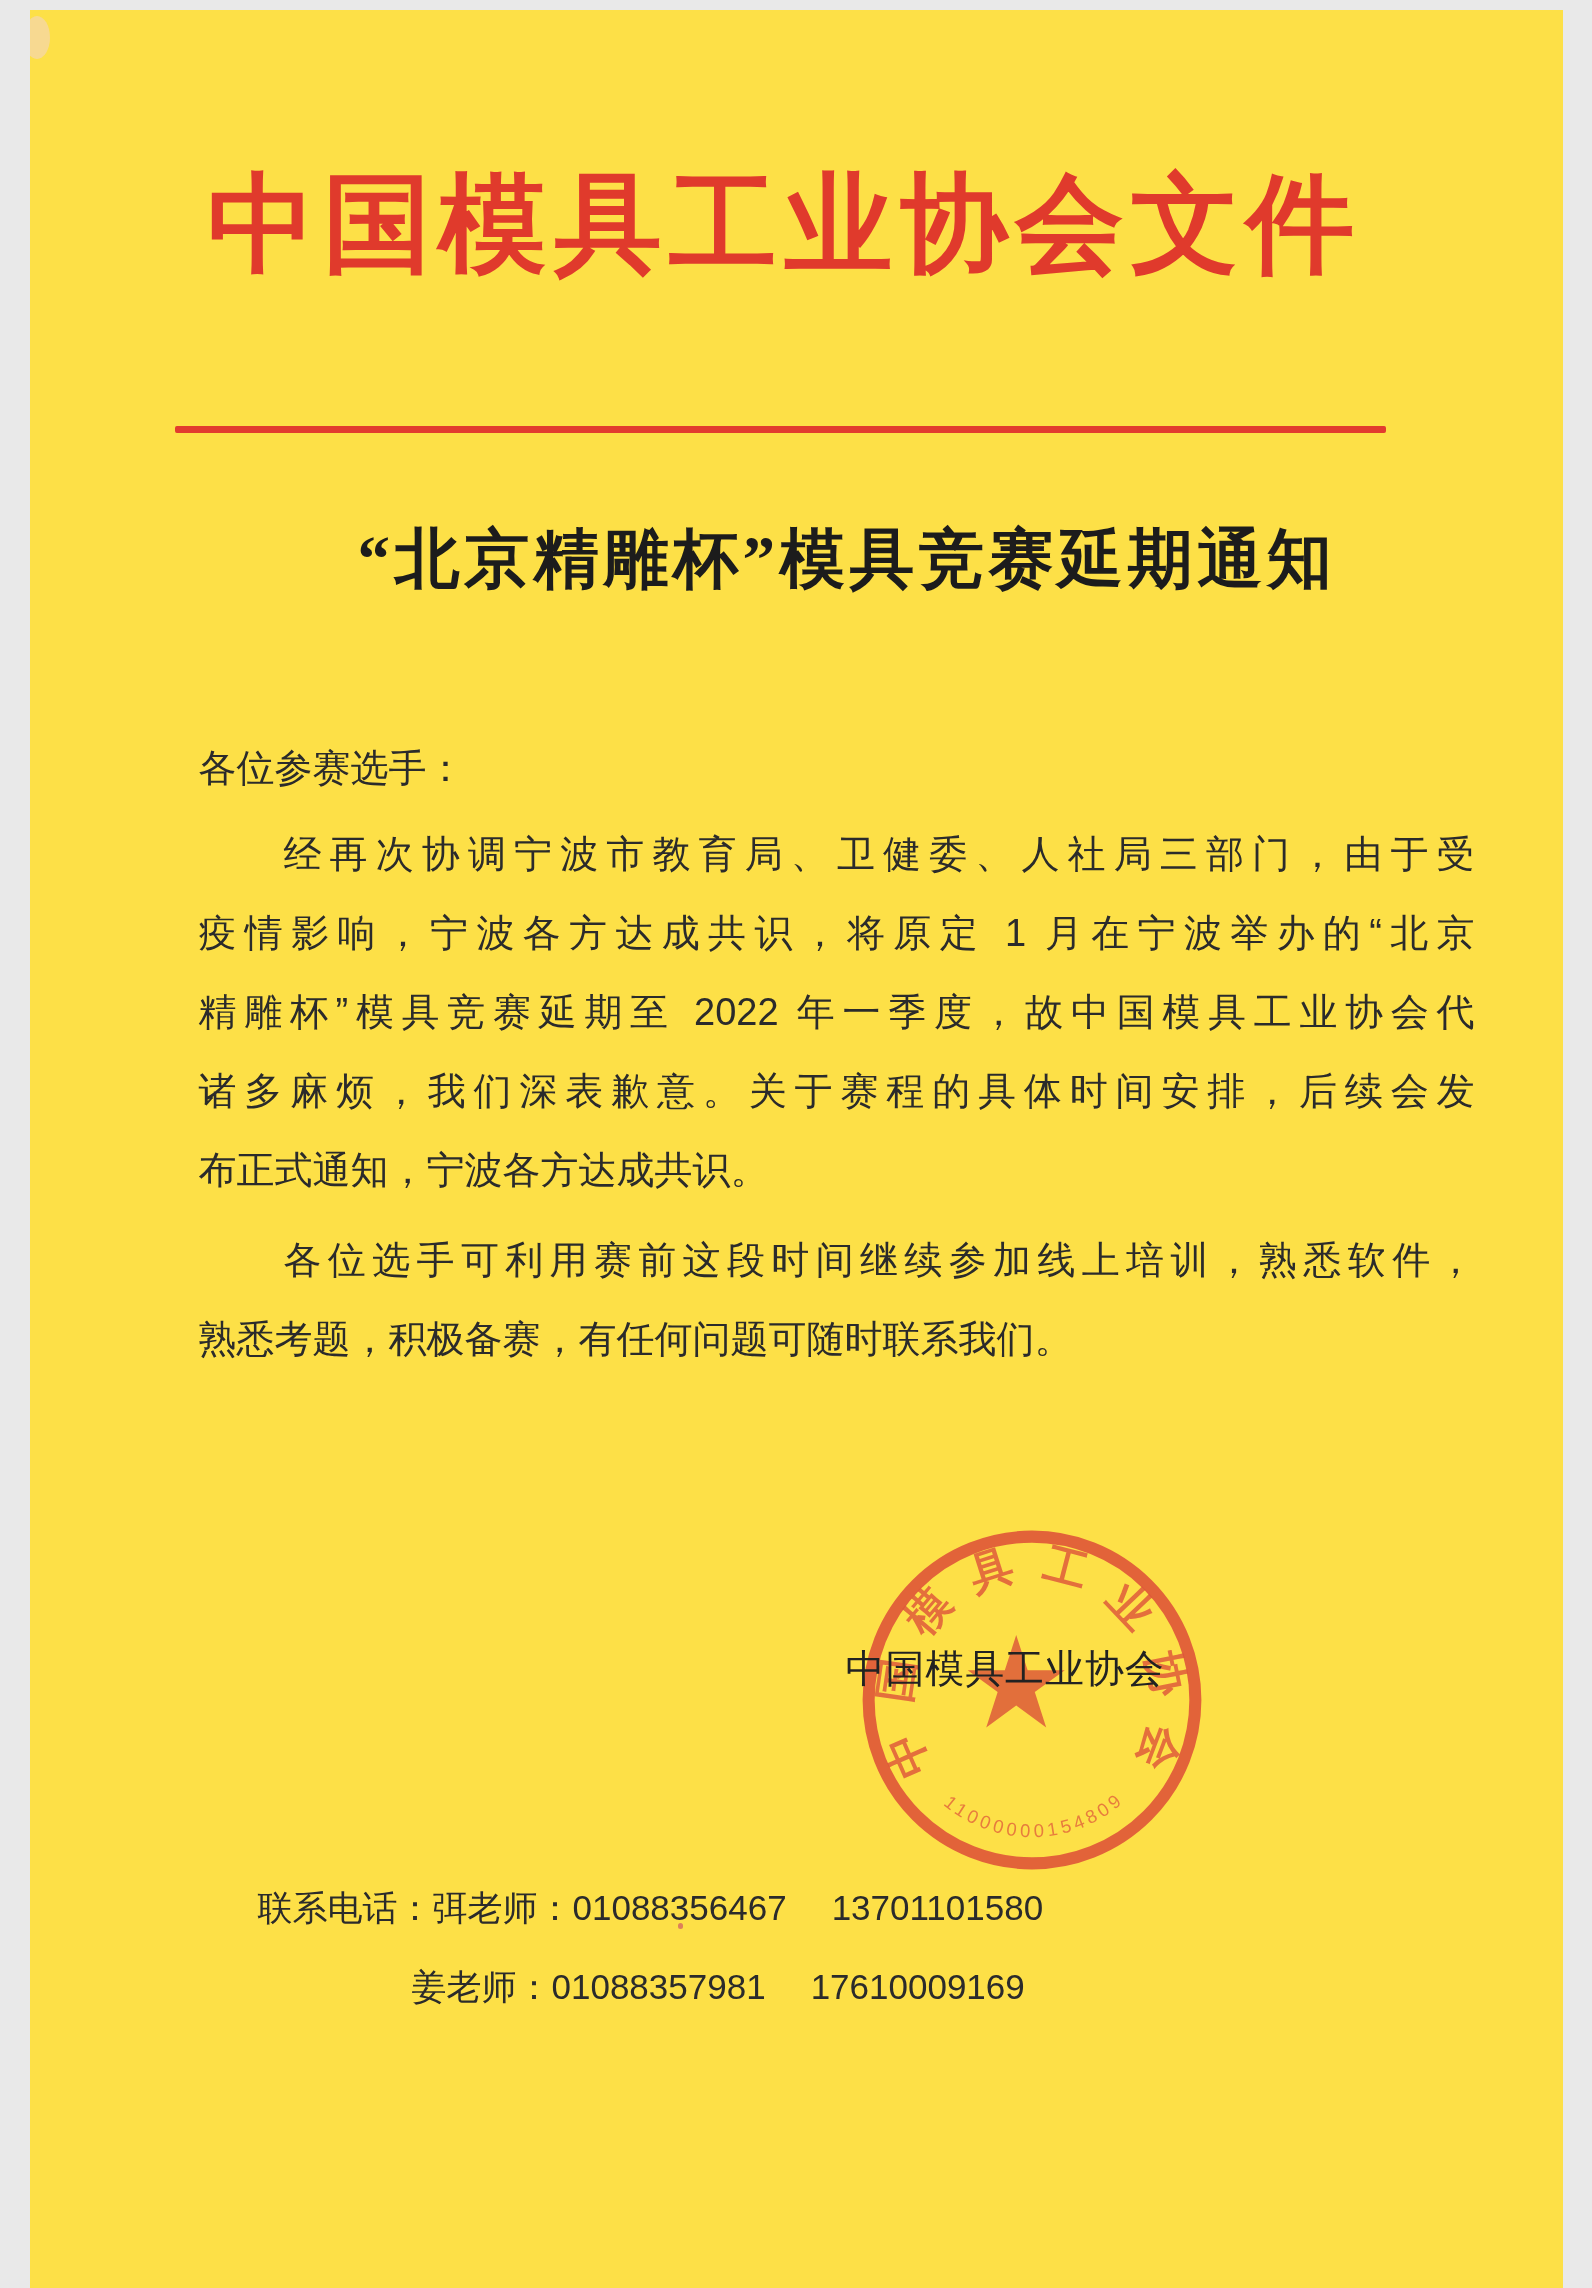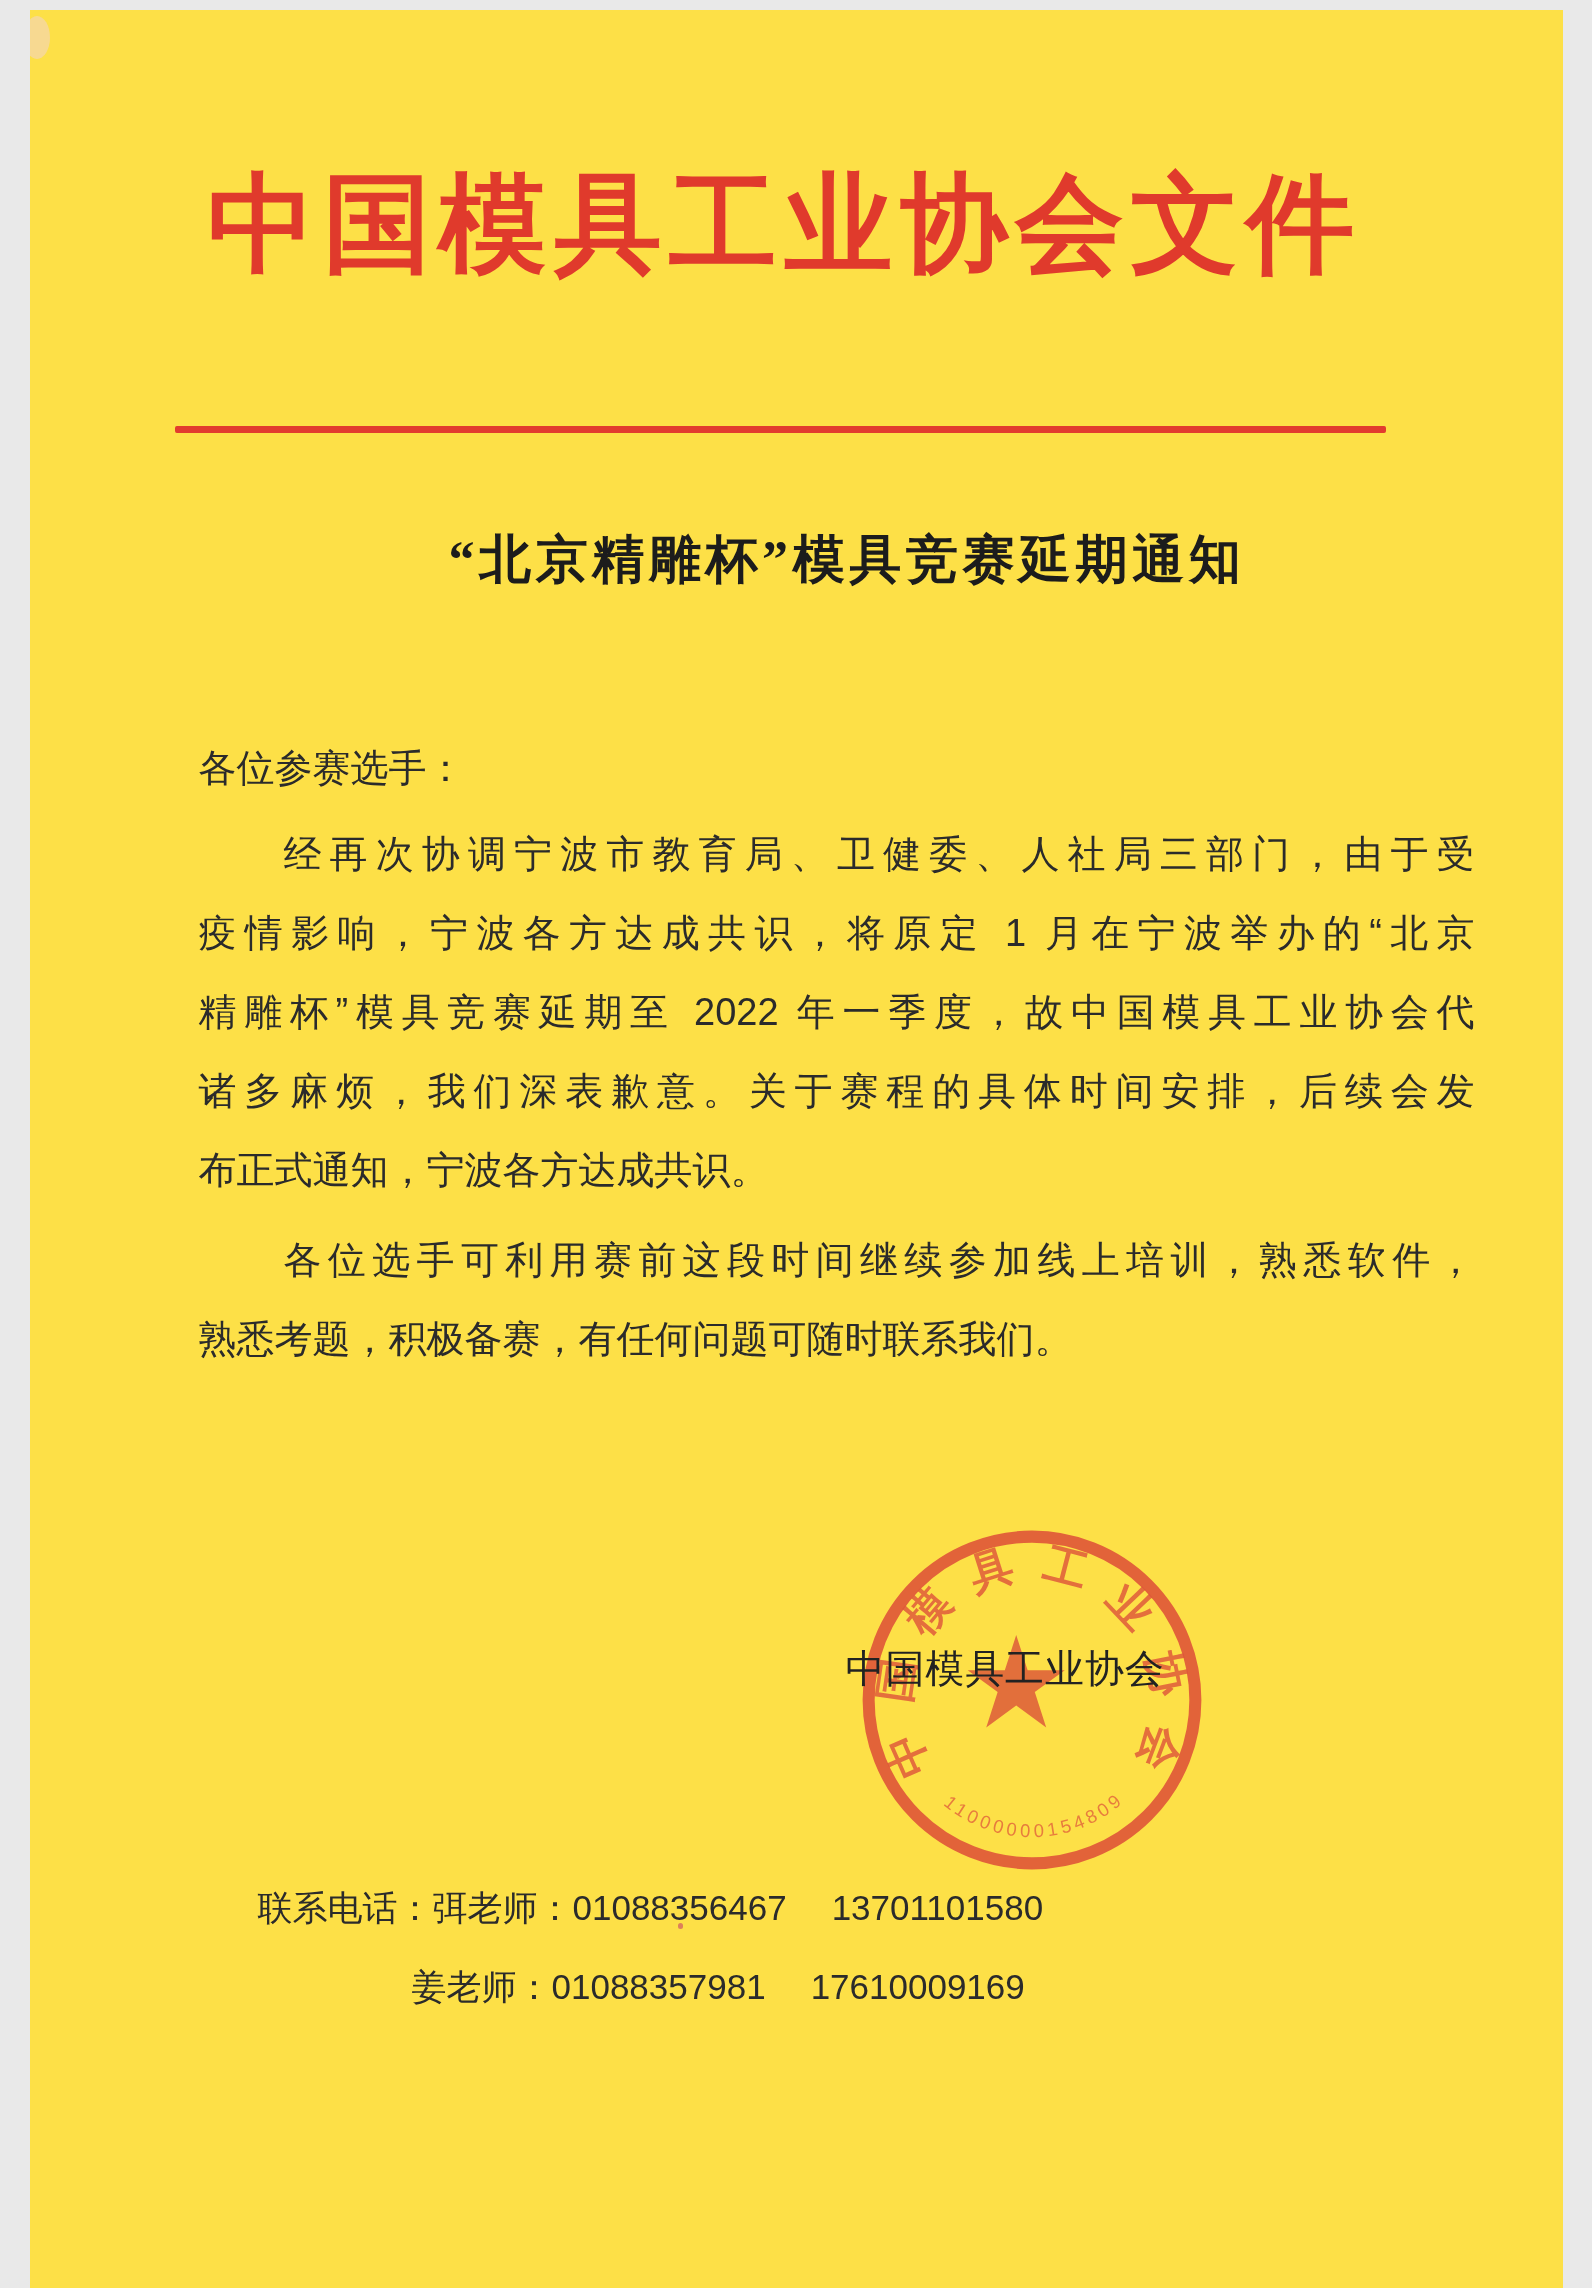--- a/index.html
+++ b/index.html
@@ -29,21 +29,21 @@
     color:#e03a2c;
     white-space:nowrap;
   }
   .red-rule{
     position:absolute;left:145px;top:416px;width:1211px;height:7.4px;
     background:#e23b2e;border-radius:1.9px;
   }
   .doc-title{
     position:absolute;left:168px;top:516px;width:1299px;
     text-align:center;
-    font-size:52px;line-height:67px;font-weight:bold;
+    font-size:65px;line-height:67px;font-weight:bold;
     letter-spacing:4.6px;
     color:#1c1c1c;
     white-space:nowrap;
   }
   .body-block{
     position:absolute;left:169px;top:719px;width:1276px;
     color:#2b2b2b;
   }
   .body-line{
     font-size:38px;line-height:79px;height:79px;

